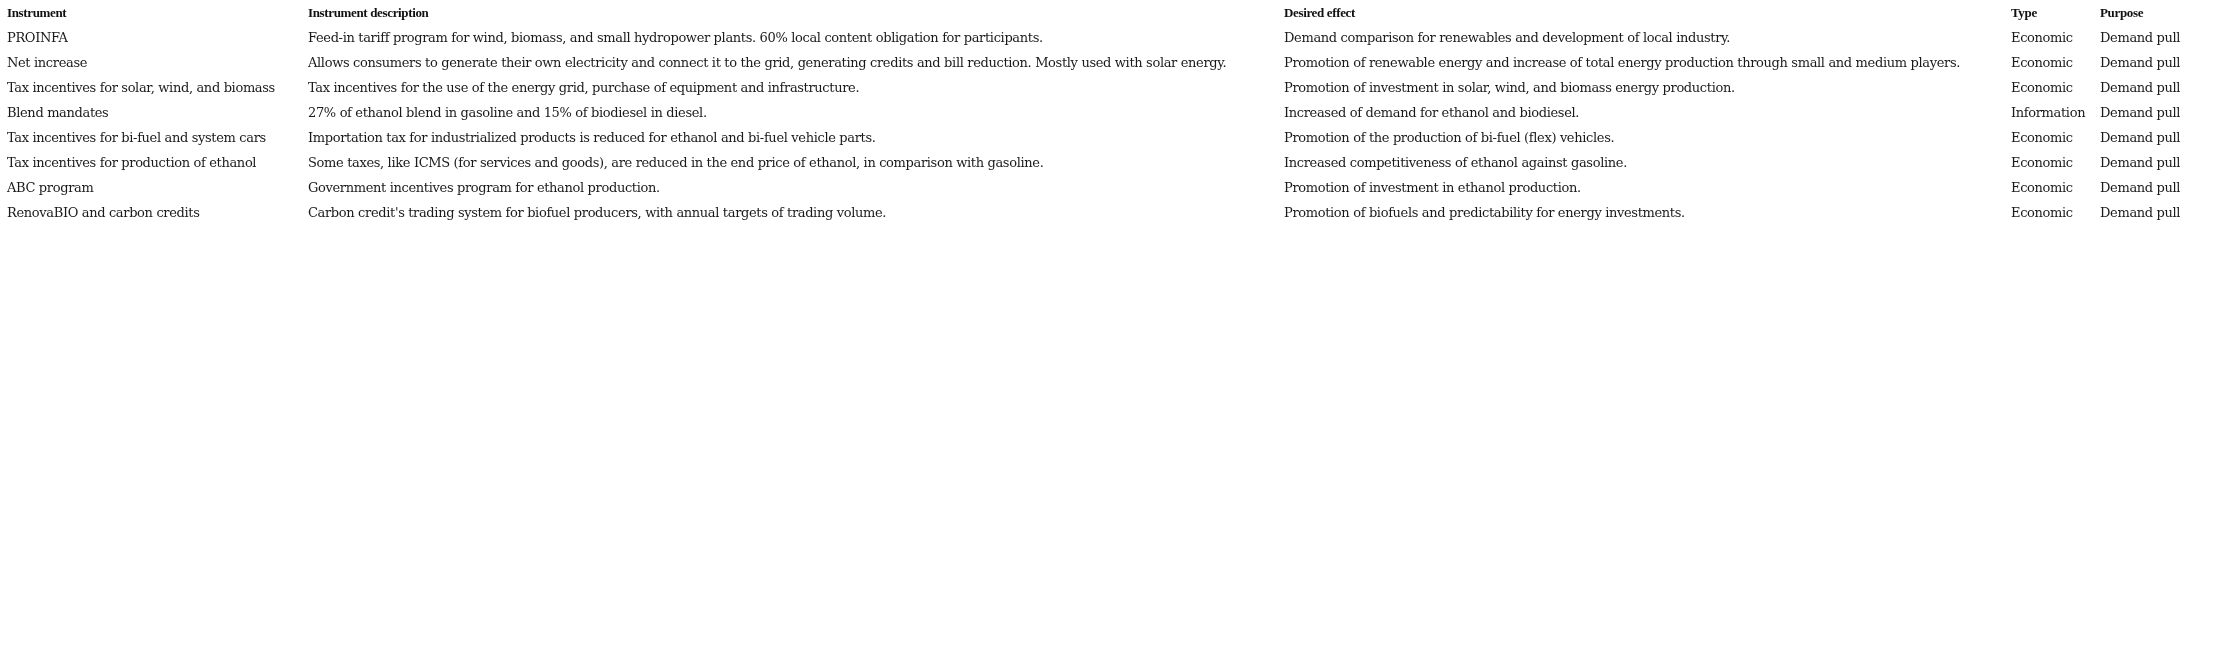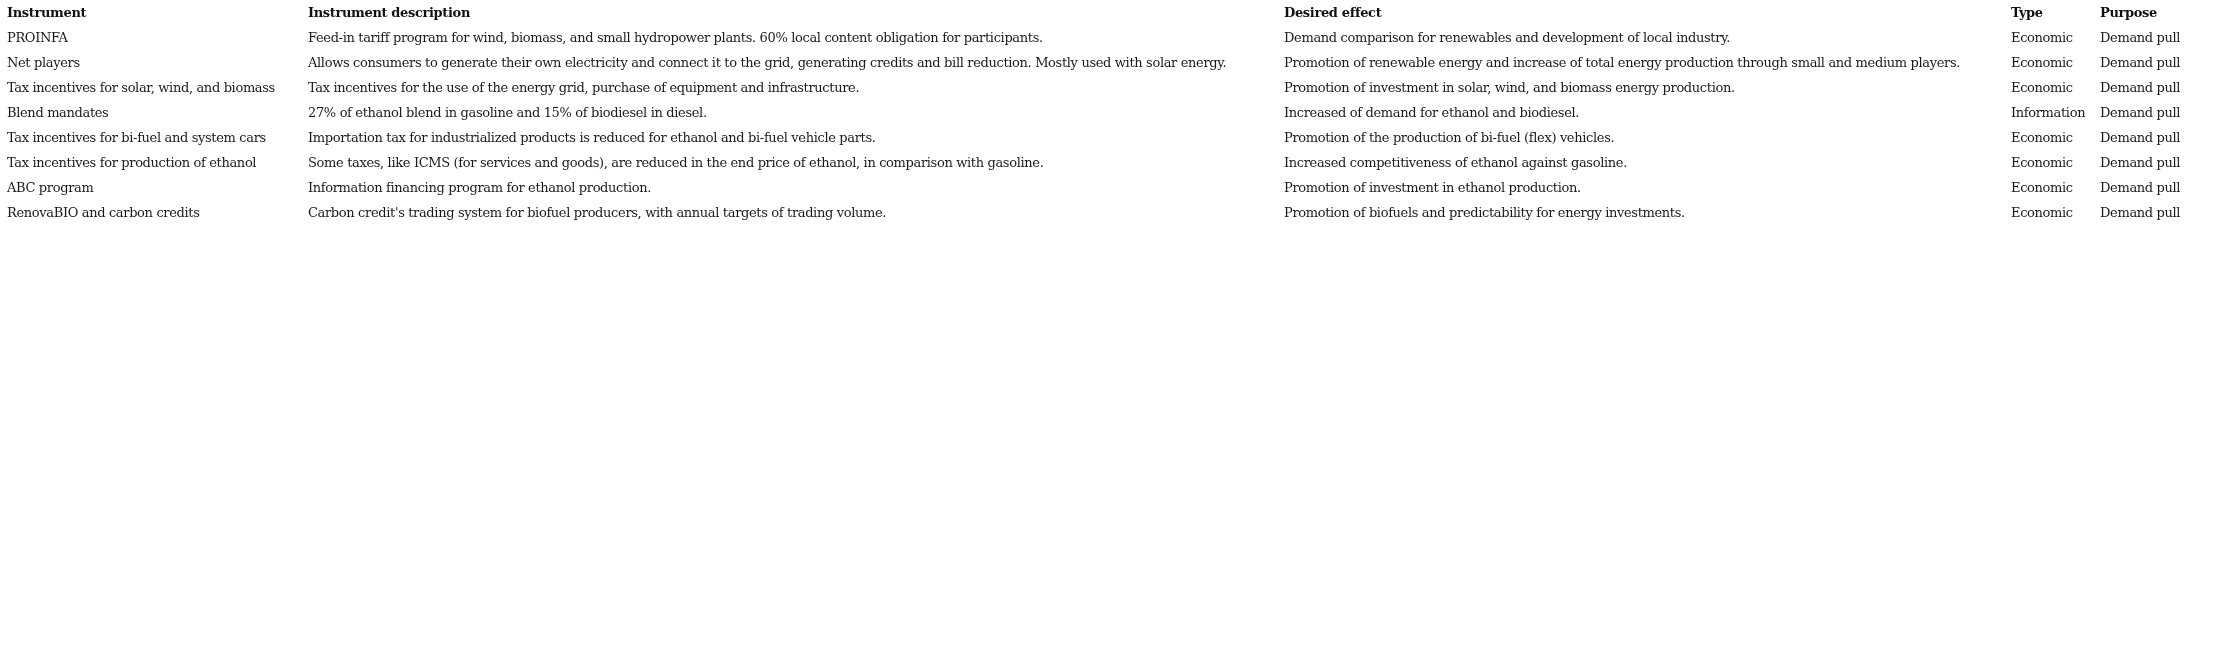--- a/index.html
+++ b/index.html
@@ -26,20 +26,21 @@
       vertical-align: top;
       padding: 0 3px 0 7px;
       height: 25px;
       line-height: 17px;
       white-space: nowrap;
       letter-spacing: -0.35px;
     }
     th {
       font-weight: bold;
       color: #111111;
+      font-family: Liberation Serif, serif;
     }
     col.c-instrument { width: 301px; }
     col.c-description { width: 976px; }
     col.c-effect { width: 727px; }
     col.c-type { width: 89px; }
     col.c-purpose { width: 130px; }
   </style>
 </head>
 <body>
 
@@ -62,21 +63,21 @@
   </thead>
   <tbody>
     <tr>
       <td>PROINFA</td>
       <td>Feed-in tariff program for wind, biomass, and small hydropower plants. 60% local content obligation for participants.</td>
       <td>Demand comparison for renewables and development of local industry.</td>
       <td>Economic</td>
       <td>Demand pull</td>
     </tr>
     <tr>
-      <td>Net players</td>
+      <td>Net increase</td>
       <td>Allows consumers to generate their own electricity and connect it to the grid, generating credits and bill reduction. Mostly used with solar energy.</td>
       <td>Promotion of renewable energy and increase of total energy production through small and medium players.</td>
       <td>Economic</td>
       <td>Demand pull</td>
     </tr>
     <tr>
       <td>Tax incentives for solar, wind, and biomass</td>
       <td>Tax incentives for the use of the energy grid, purchase of equipment and infrastructure.</td>
       <td>Promotion of investment in solar, wind, and biomass energy production.</td>
       <td>Economic</td>
@@ -98,21 +99,21 @@
     </tr>
     <tr>
       <td>Tax incentives for production of ethanol</td>
       <td>Some taxes, like ICMS (for services and goods), are reduced in the end price of ethanol, in comparison with gasoline.</td>
       <td>Increased competitiveness of ethanol against gasoline.</td>
       <td>Economic</td>
       <td>Demand pull</td>
     </tr>
     <tr>
       <td>ABC program</td>
-      <td>Information financing program for ethanol production.</td>
+      <td>Government incentives program for ethanol production.</td>
       <td>Promotion of investment in ethanol production.</td>
       <td>Economic</td>
       <td>Demand pull</td>
     </tr>
     <tr>
       <td>RenovaBIO and carbon credits</td>
       <td>Carbon credit's trading system for biofuel producers, with annual targets of trading volume.</td>
       <td>Promotion of biofuels and predictability for energy investments.</td>
       <td>Economic</td>
       <td>Demand pull</td>

